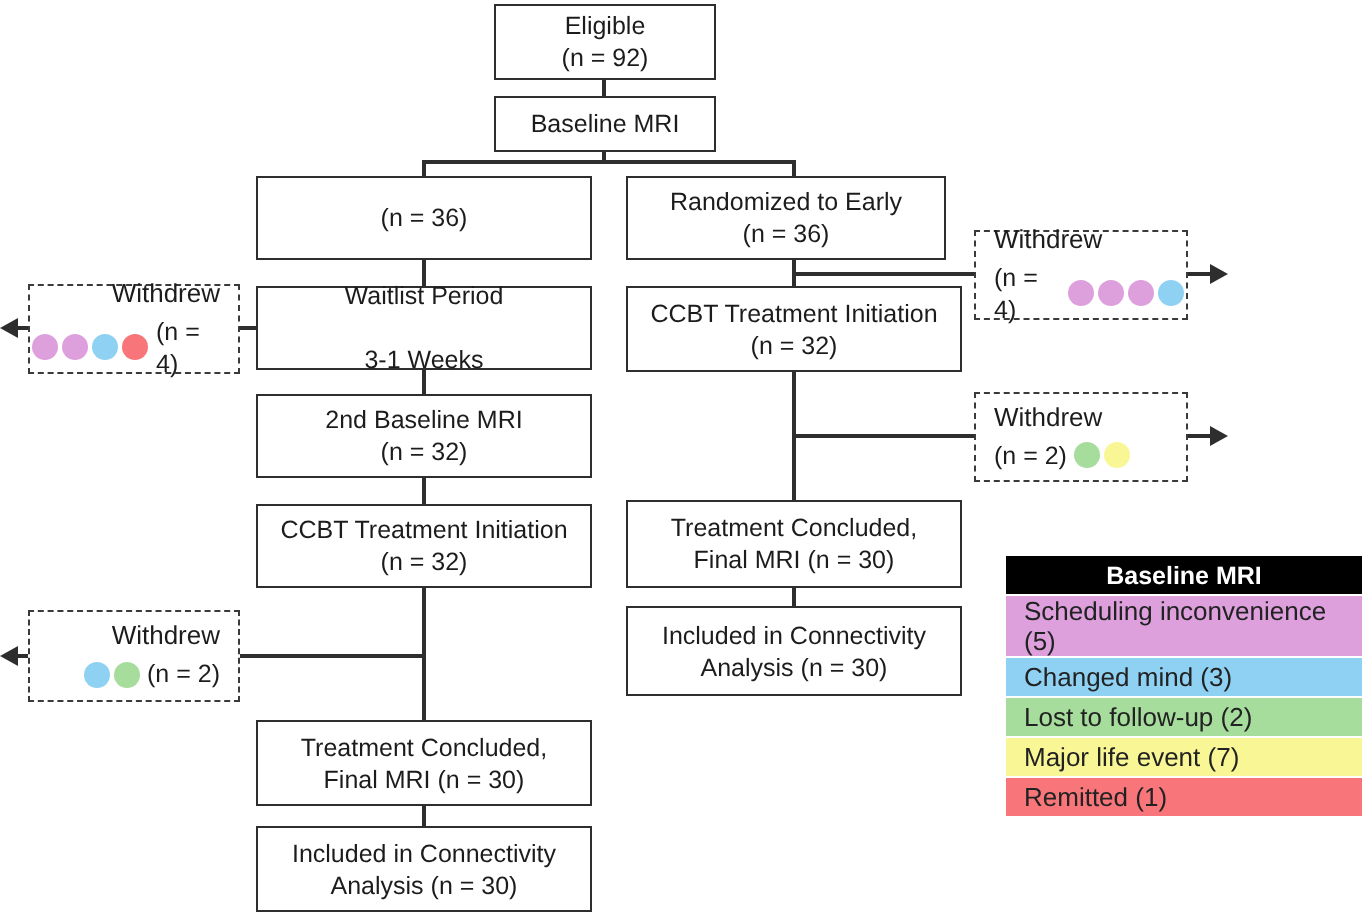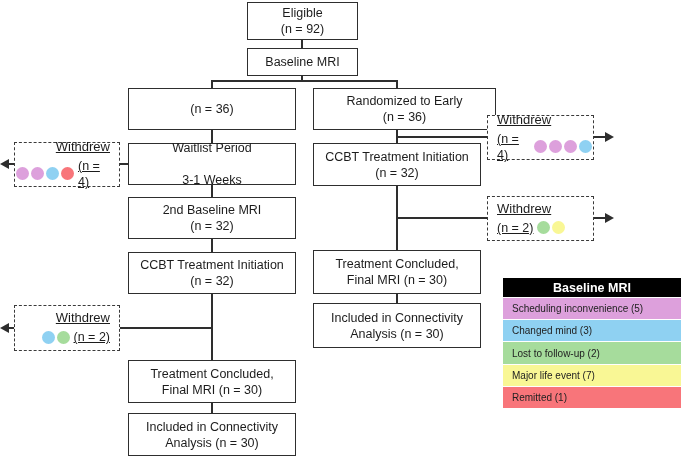--- a/index.html
+++ b/index.html
@@ -2,38 +2,38 @@
 <html><head>
 <meta charset="utf-8">
 <style>
   html,body{margin:0;padding:0;background:#fff;}
   .canvas{position:relative;width:685px;height:459px;background:#fff;
     font-family:"Liberation Sans","DejaVu Sans",sans-serif;color:#1c1c1c;overflow:hidden;padding-left:27px;}
   .box{position:absolute;border:1.6px solid #2e2e2e;background:#fff;box-sizing:border-box;
     display:flex;flex-direction:column;align-items:center;justify-content:center;
     text-align:center;font-size:12.5px;line-height:1.28;}
   .wbox{position:absolute;border:1.4px dashed #3a3a3a;background:#fff;box-sizing:border-box;
-    display:flex;flex-direction:column;justify-content:center;font-size:13px;line-height:1.3;text-decoration:underline;}
+    display:flex;flex-direction:column;justify-content:center;font-size:13px;line-height:1.3;}
   .wbox-left{align-items:flex-end;padding-right:9px;}
   .wbox-right{align-items:flex-start;padding-left:9px;}
   .wrow{display:flex;align-items:center;gap:3px;margin-top:2px;}
   .wn{font-size:12.5px;}
   .dot{width:13px;height:13px;border-radius:50%;display:inline-block;margin:0 1px;}
   .dots{display:inline-flex;align-items:center;}
   .line{position:absolute;background:#2e2e2e;}
   .tri-left{position:absolute;width:0;height:0;border-top:5px solid transparent;
     border-bottom:5px solid transparent;border-right:9px solid #2e2e2e;}
   .tri-right{position:absolute;width:0;height:0;border-top:5px solid transparent;
     border-bottom:5px solid transparent;border-left:9px solid #2e2e2e;}
   .legend{position:absolute;left:503px;top:278px;width:178px;height:130px;
     display:flex;flex-direction:column;box-sizing:border-box;}
   .legend-header{background:#000;color:#fff;font-weight:bold;font-size:12.5px;height:19px;
     display:flex;align-items:center;justify-content:center;flex:0 0 19px;}
   .legend-rows{flex:1;display:flex;flex-direction:column;}
-  .legend-row{flex:1;display:flex;align-items:center;padding-left:9px;font-size:10px;
+  .legend-row{flex:1;display:flex;align-items:center;padding-left:9px;font-size:13px;
     color:#222;border-top:1px solid #fff;box-sizing:border-box;}
 </style>
 </head>
 <body>
 
 <div class="canvas">
 
   <div class="box" style="left:247px;top:2px;width:111px;height:38px;">
     <div>Eligible</div>
     <div>(n = 92)</div>
@@ -59,21 +59,21 @@
   </div>
   <div class="box" style="left:128px;top:360px;width:168px;height:43px;">
     <div>Treatment Concluded,</div>
     <div>Final MRI (n = 30)</div>
   </div>
   <div class="box" style="left:128px;top:413px;width:168px;height:43px;">
     <div>Included in Connectivity</div>
     <div>Analysis (n = 30)</div>
   </div>
 
-  <div class="box" style="left:313px;top:88px;width:183px;height:42px;text-align:center;">
+  <div class="box" style="left:313px;top:88px;width:160px;height:42px;text-align:center;">
     <div>Randomized to Early</div>
     <div>(n = 36)</div>
   </div>
   <div class="box" style="left:313px;top:143px;width:168px;height:43px;">
     <div>CCBT Treatment Initiation</div>
     <div>(n = 32)</div>
   </div>
   <div class="box" style="left:313px;top:250px;width:168px;height:44px;">
     <div>Treatment Concluded,</div>
     <div>Final MRI (n = 30)</div>

